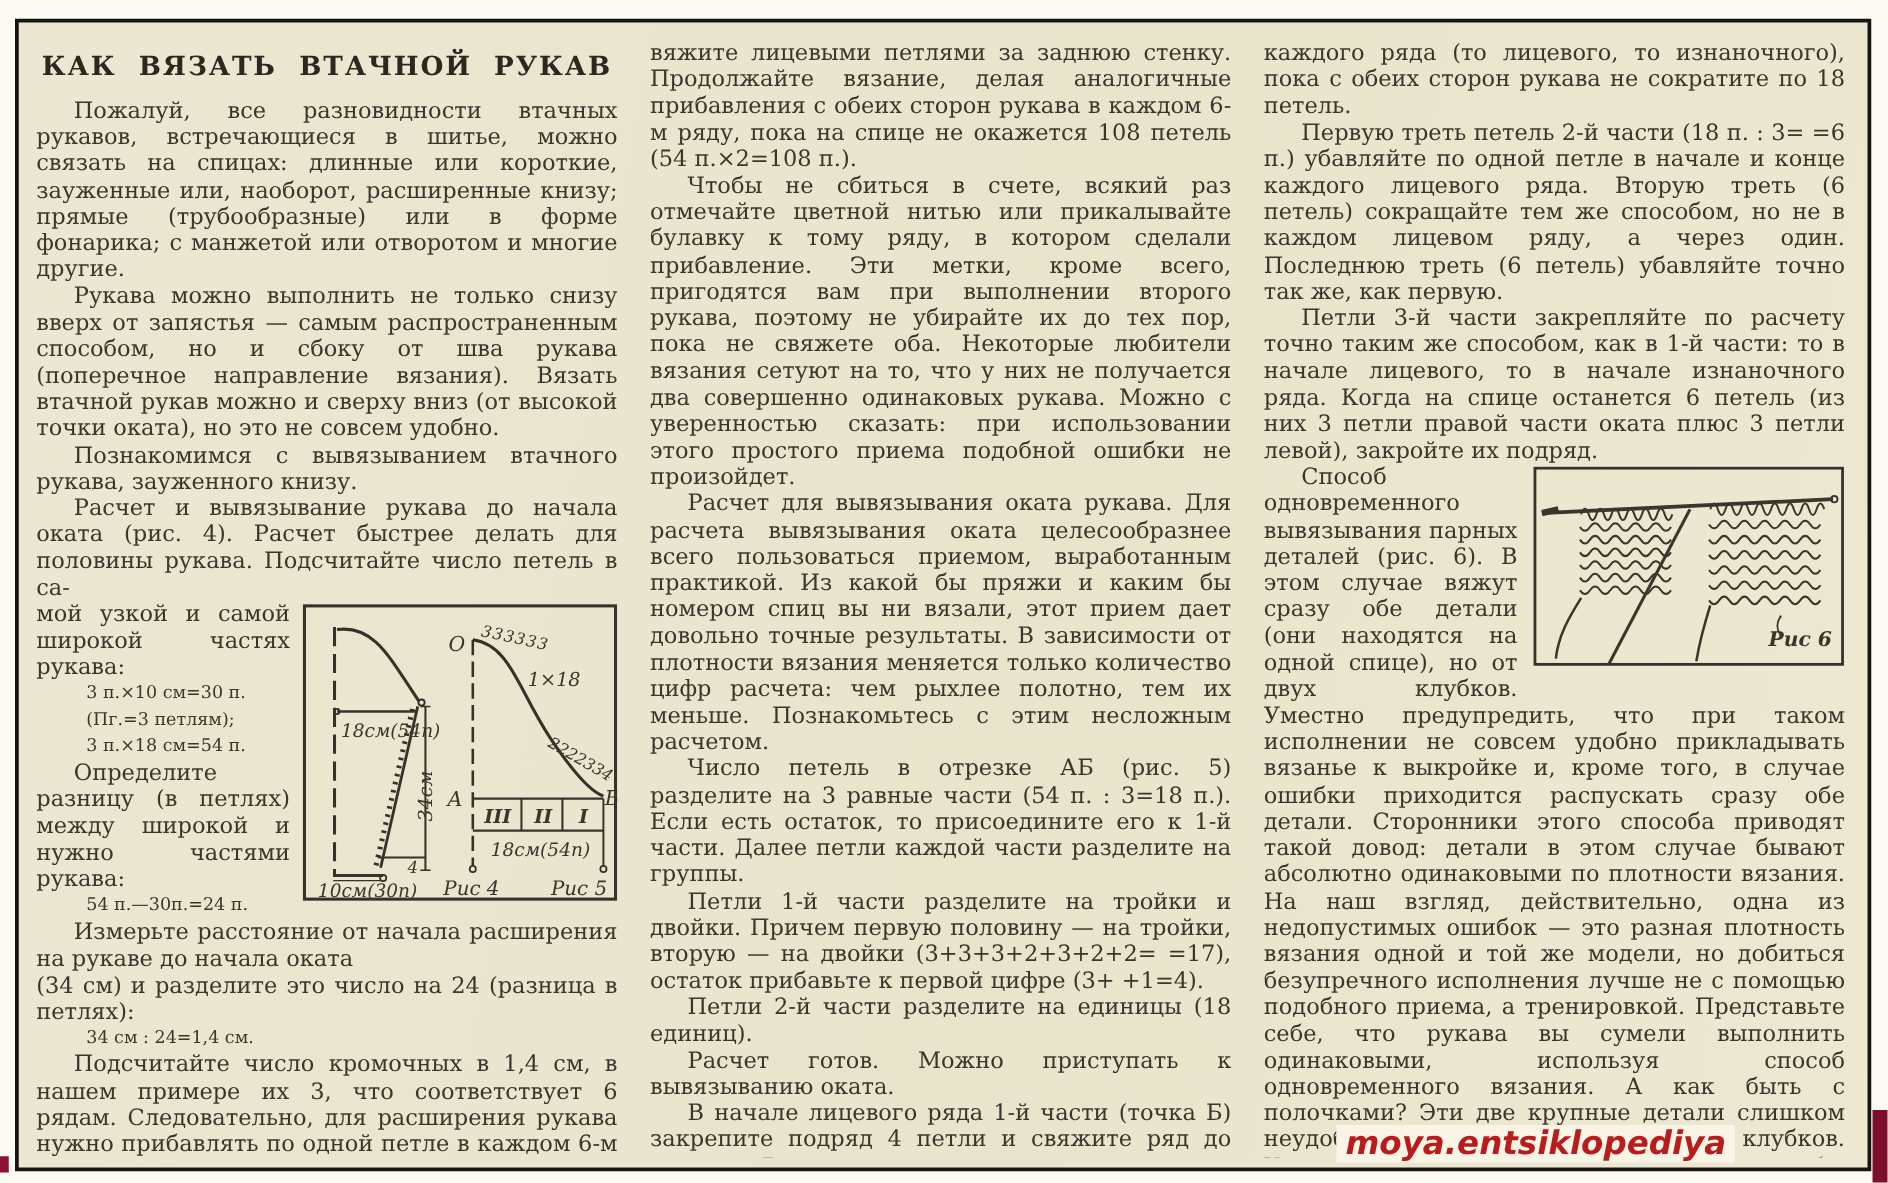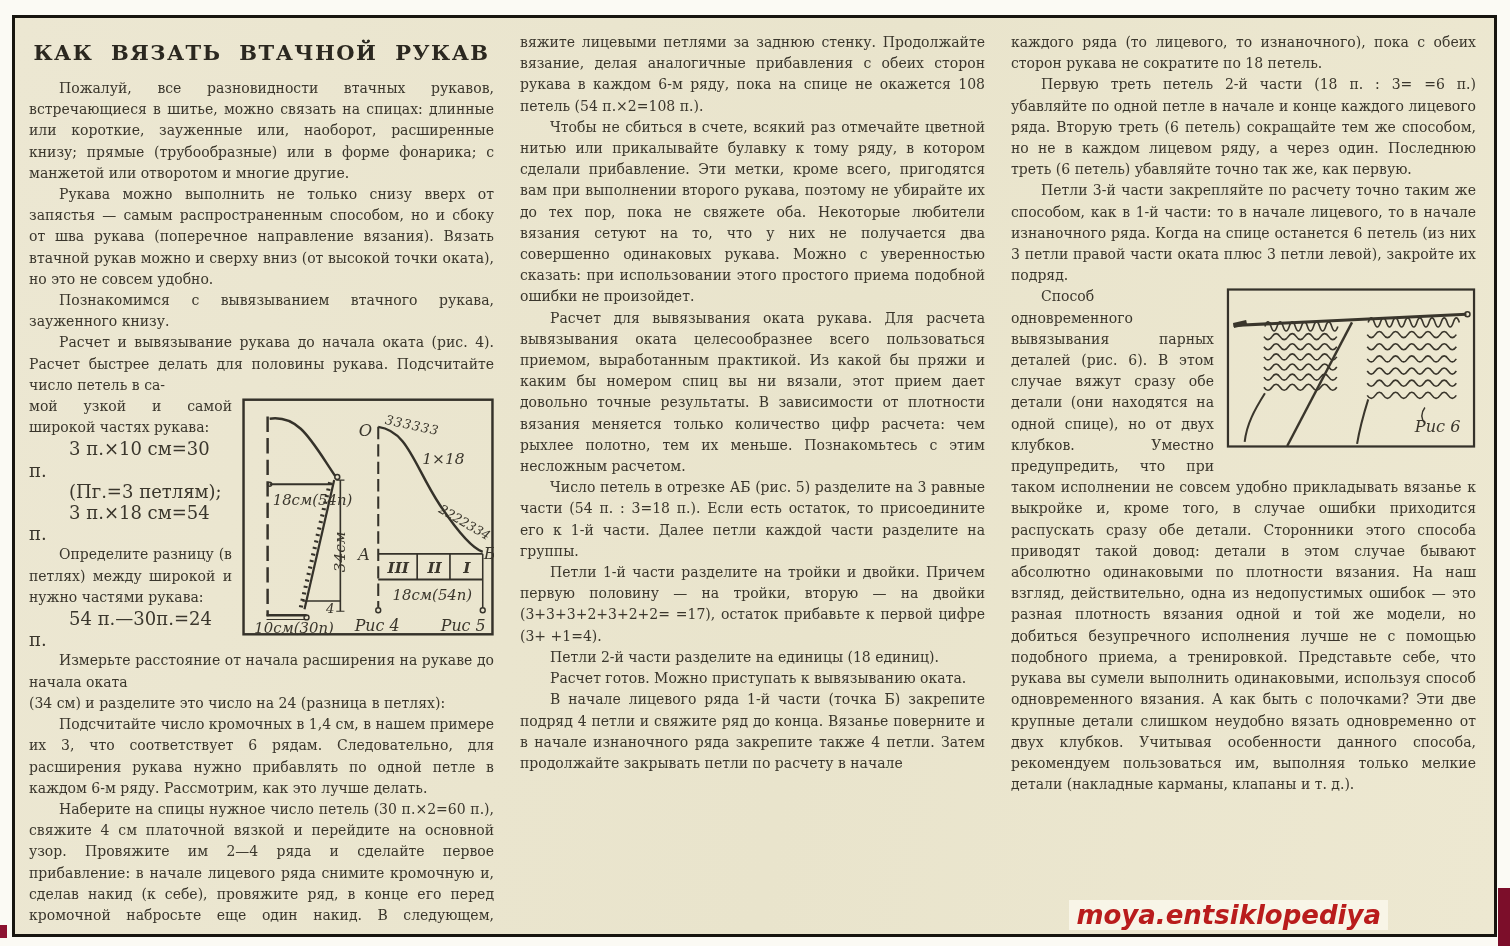--- a/index.html
+++ b/index.html
@@ -17,31 +17,31 @@
     padding:14px 18px 8px 14px;
   }
   .cols{display:flex;gap:26px;height:100%;}
   .col{flex:1 1 0;overflow:hidden;position:relative;}
   h1{
     font-size:21px;font-weight:bold;color:#2b2820;
     text-align:center;margin:8px 0 13px 0;
     letter-spacing:1.5px;word-spacing:9px;
   }
   p{
-    margin:0;font-size:14px;line-height:21.2px;color:#3a362c;
+    margin:0;font-size:18px;line-height:21.2px;color:#3a362c;
     text-align:justify;text-indent:30px;
   }
   p.noindent{text-indent:0;}
-  p.formula{text-align:left;text-indent:40px;font-size:18px;}
+  p.formula{text-align:left;text-indent:40px;font-size:14px;}
   figure{margin:0;}
   .fig45{
     float:right;width:252px;height:238px;margin:2px 0 6px 10px;
   }
   .fig6{
-    float:right;width:250px;height:172px;margin:2px 0 8px 12px;
+    float:right;width:250px;height:172px;margin:2px 0 8px 12px;font-weight:bold;
   }
   svg text{fill:#3a362c;font-family:"DejaVu Serif", serif;font-style:italic;}
   .watermark{
     position:absolute;right:106px;bottom:4px;
     font-family:"DejaVu Sans", sans-serif;
     font-weight:bold;font-style:italic;font-size:26px;
     color:#b91c1c;background:#f8f5e7;padding:0 7px;
   }
   .maroon-corner-right{
     position:absolute;right:0;bottom:0;width:12px;height:58px;background:#7c0e2a;
@@ -113,20 +113,21 @@
       </figure>
 
       <p class="noindent">мой узкой и самой широкой частях рукава:</p>
       <p class="formula">3 п.×10 см=30 п.</p>
       <p class="formula noindent">(Пг.=3 петлям);</p>
       <p class="formula">3 п.×18 см=54 п.</p>
       <p>Определите разницу (в петлях) между широкой и нужно частями рукава:</p>
       <p class="formula">54 п.—30п.=24 п.</p>
       <p>Измерьте расстояние от начала расширения на рукаве до начала оката</p>
       <p class="noindent">(34 см) и разделите это число на 24 (разница в петлях):</p>
+      <p class="formula">34 см : 24=1,4 см.</p>
       <p>Подсчитайте число кромочных в 1,4 см, в нашем примере их 3, что соответствует 6 рядам. Следовательно, для расширения рукава нужно прибавлять по одной петле в каждом 6-м ряду. Рассмотрим, как это лучше делать.</p>
       <p>Наберите на спицы нужное число петель (30 п.×2=60 п.), свяжите 4 см платочной вязкой и перейдите на основной узор. Провяжите им 2—4 ряда и сделайте первое прибавление: в начале лицевого ряда снимите кромочную и, сделав накид (к себе), провяжите ряд, в конце его перед кромочной набросьте еще один накид. В следующем, изнаночном ряду накиды про-</p>
     </div>
 
     <div class="col">
       <p class="noindent">вяжите лицевыми петлями за заднюю стенку. Продолжайте вязание, делая аналогичные прибавления с обеих сторон рукава в каждом 6-м ряду, пока на спице не окажется 108 петель (54 п.×2=108 п.).</p>
       <p>Чтобы не сбиться в счете, всякий раз отмечайте цветной нитью или прикалывайте булавку к тому ряду, в котором сделали прибавление. Эти метки, кроме всего, пригодятся вам при выполнении второго рукава, поэтому не убирайте их до тех пор, пока не свяжете оба. Некоторые любители вязания сетуют на то, что у них не получается два совершенно одинаковых рукава. Можно с уверенностью сказать: при использовании этого простого приема подобной ошибки не произойдет.</p>
       <p>Расчет для вывязывания оката рукава. Для расчета вывязывания оката целесообразнее всего пользоваться приемом, выработанным практикой. Из какой бы пряжи и каким бы номером спиц вы ни вязали, этот прием дает довольно точные результаты. В зависимости от плотности вязания меняется только количество цифр расчета: чем рыхлее полотно, тем их меньше. Познакомьтесь с этим несложным расчетом.</p>
       <p>Число петель в отрезке АБ (рис. 5) разделите на 3 равные части (54 п. : 3=18 п.). Если есть остаток, то присоедините его к 1-й части. Далее петли каждой части разделите на группы.</p>
       <p>Петли 1-й части разделите на тройки и двойки. Причем первую половину — на тройки, вторую — на двойки (3+3+3+2+3+2+2= =17), остаток прибавьте к первой цифре (3+ +1=4).</p>

